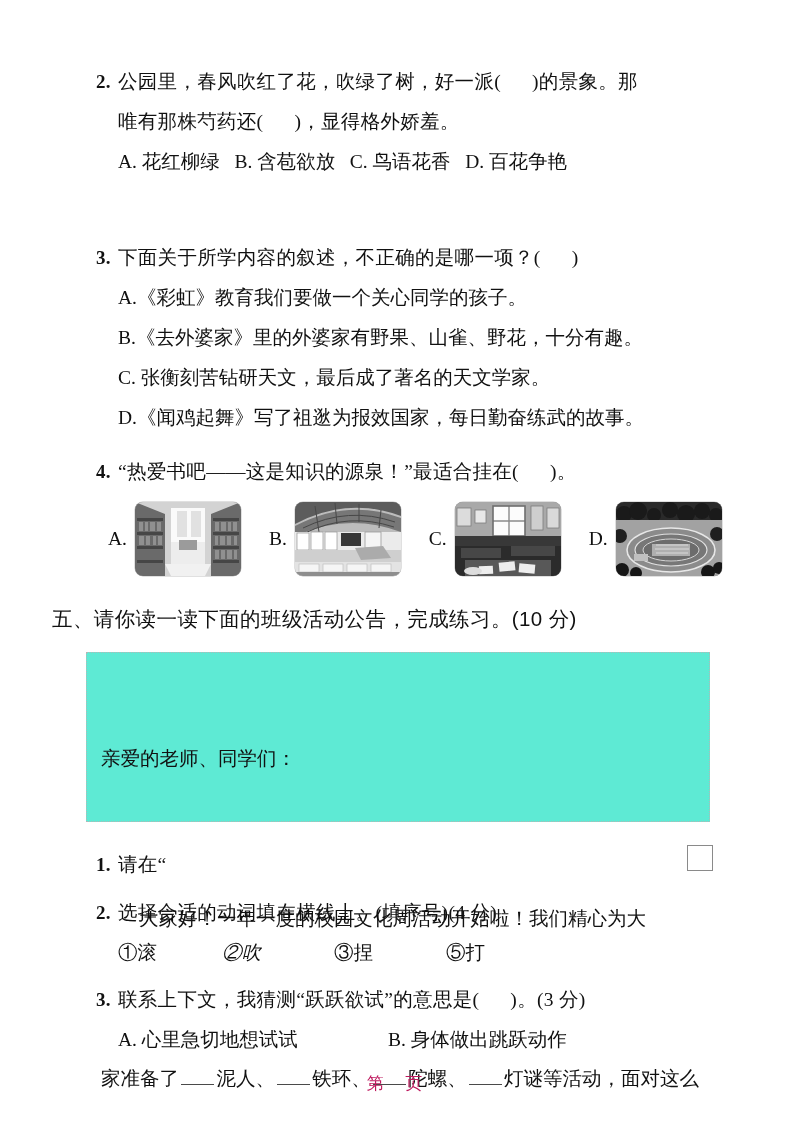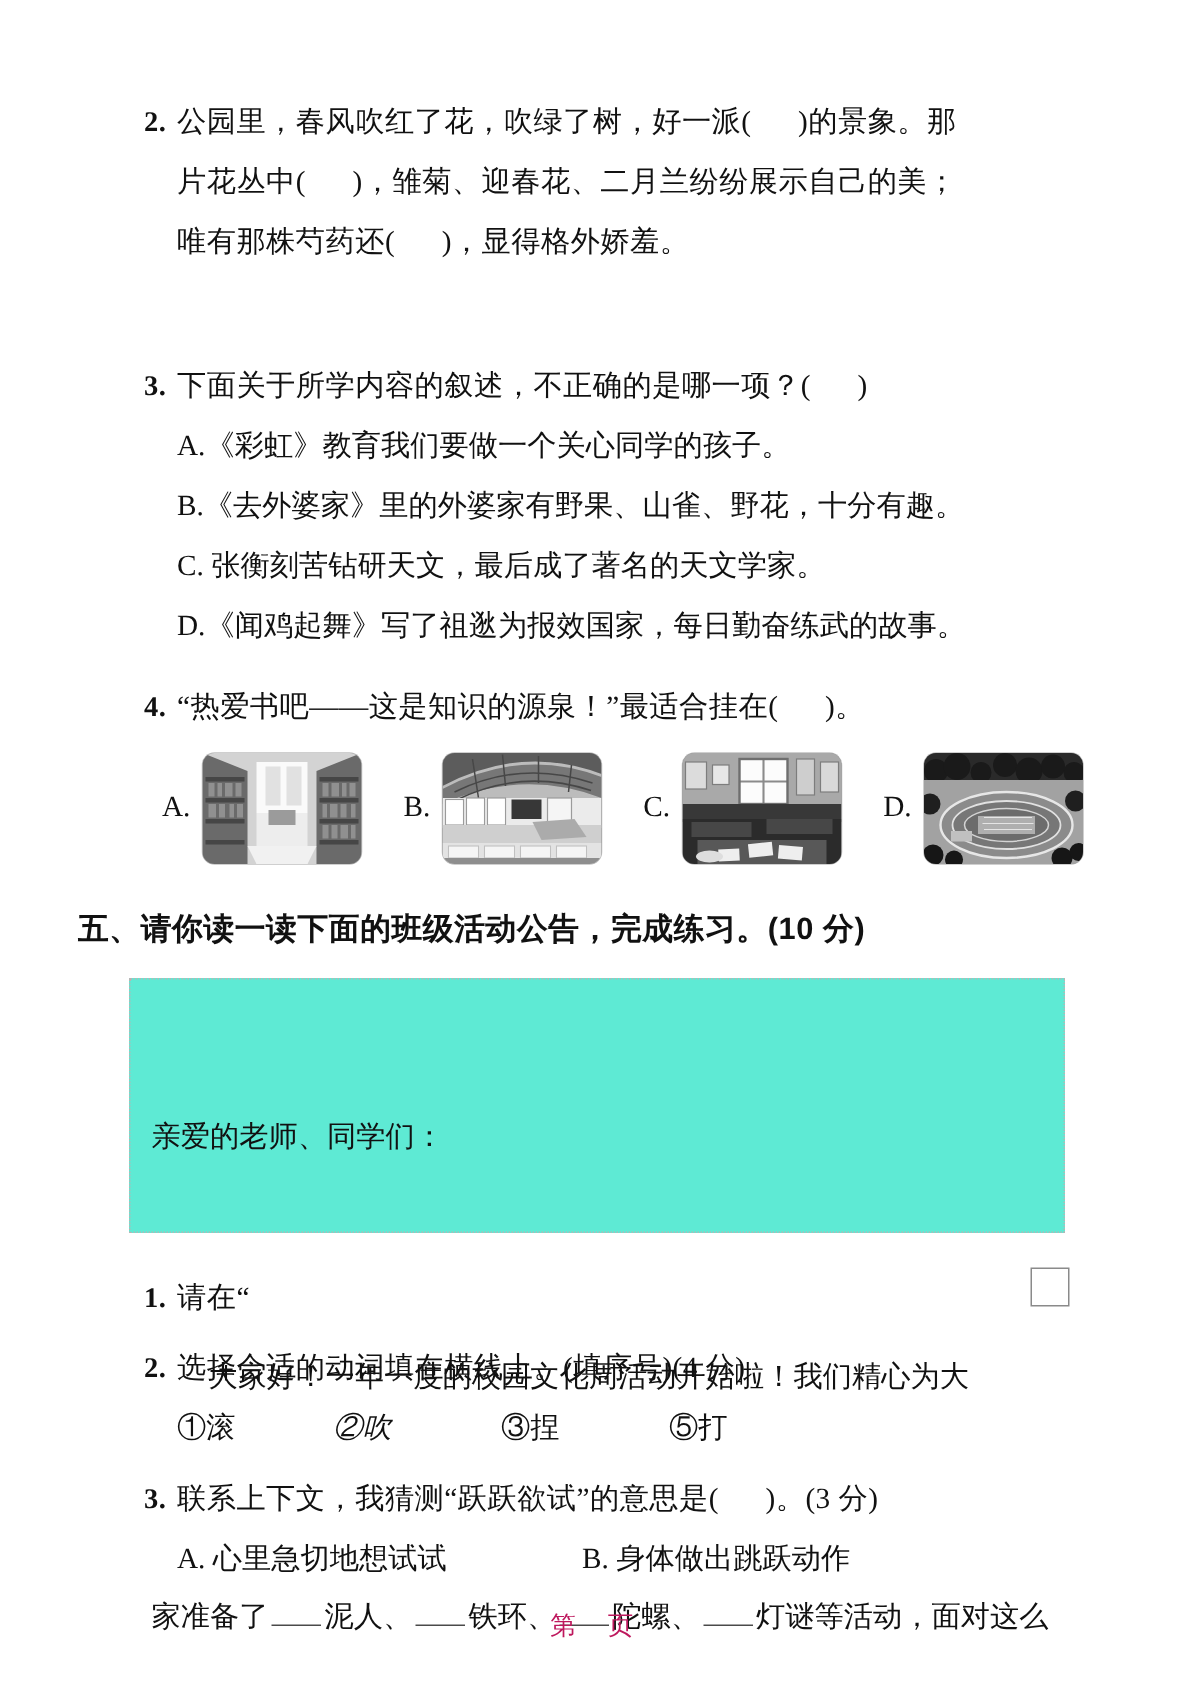--- a/index.html
+++ b/index.html
@@ -49,21 +49,21 @@
     white-space: pre;
     padding-left: 22px;
   }
 
   
   .section-head {
     position: absolute;
     left: 52px;
     top: 605px;
     font-family: "Liberation Sans", "DejaVu Sans", sans-serif;
-    font-weight: bold;
+    font-weight: normal;
     font-size: 20.5px;
     letter-spacing: 0.4px;
     color: #111;
     white-space: pre;
   }
 
   
   .img-row {
     position: absolute;
     left: 108px;
@@ -153,25 +153,23 @@
 <body>
 
 <div class="page">
 
   <div class="q-block" style="left:96px; top:62px; width:620px;">
     <div class="qline">
       <span class="qnum">2.</span>
       <span class="qtext">公园里，春风吹红了花，吹绿了树，好一派(      )的景象。那</span>
     </div>
     <div class="qline indent">
-      <span class="qtext">片花丛中(      )，雏菊、迎春花、二月兰纷纷展示自己的美；</span>
-    </div>
-    <div class="qline indent">
       <span class="qtext">唯有那株芍药还(      )，显得格外娇羞。</span>
     </div>
+    <div class="opt-row">A. 花红柳绿   B. 含苞欲放   C. 鸟语花香   D. 百花争艳</div>
   </div>
 
   <div class="q-block" style="left:96px; top:238px; width:620px;">
     <div class="qline">
       <span class="qnum">3.</span>
       <span class="qtext">下面关于所学内容的叙述，不正确的是哪一项？(      )</span>
     </div>
     <div class="opt-row">A.《彩虹》教育我们要做一个关心同学的孩子。</div>
     <div class="opt-row">B.《去外婆家》里的外婆家有野果、山雀、野花，十分有趣。</div>
     <div class="opt-row">C. 张衡刻苦钻研天文，最后成了著名的天文学家。</div>

